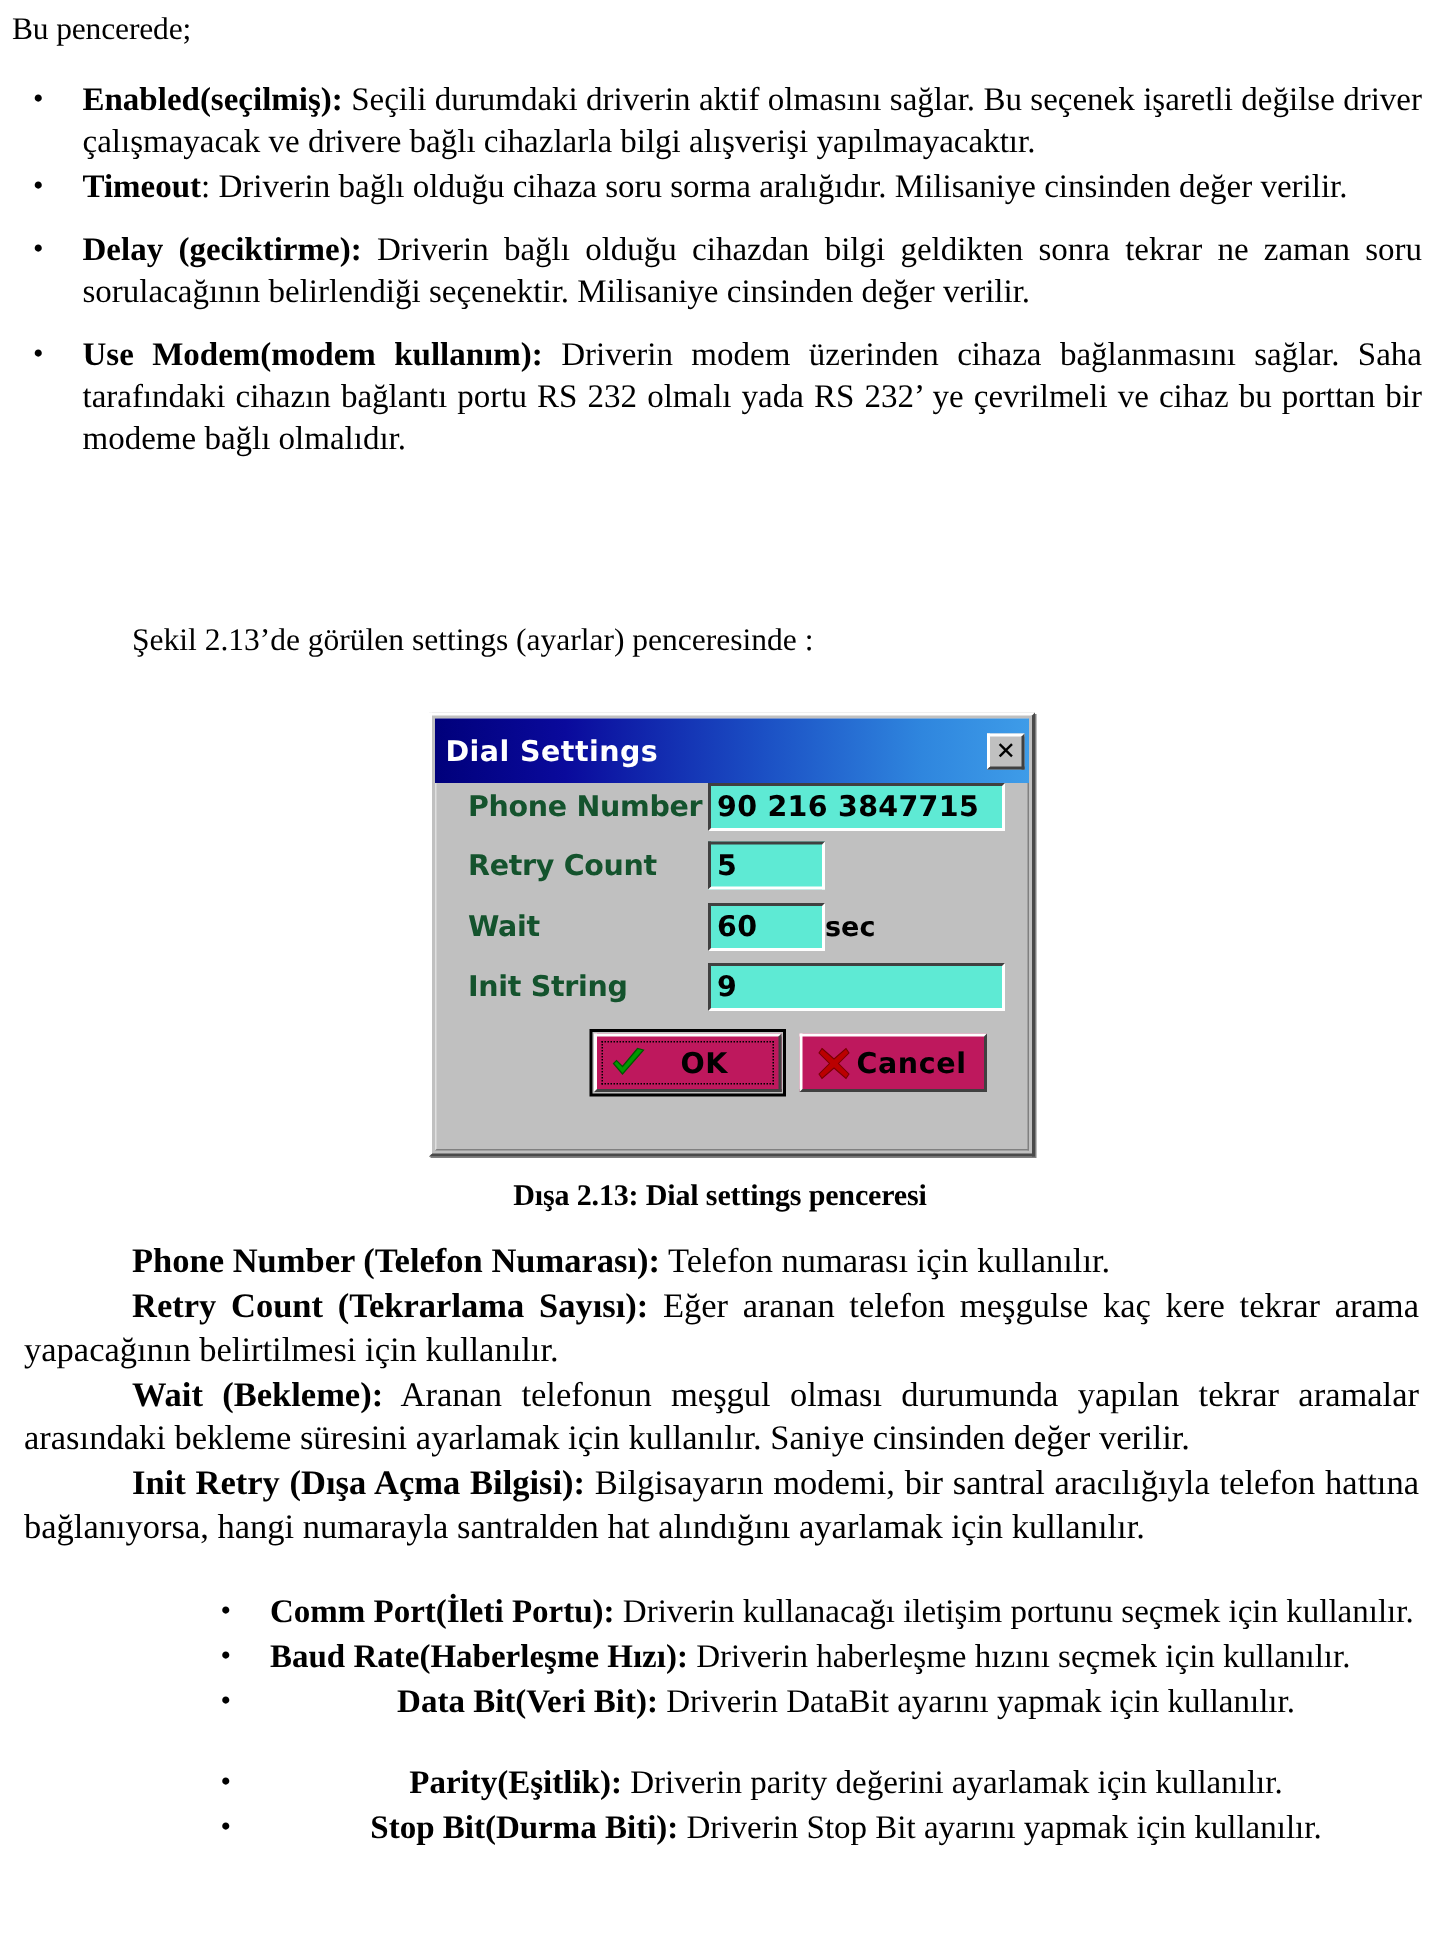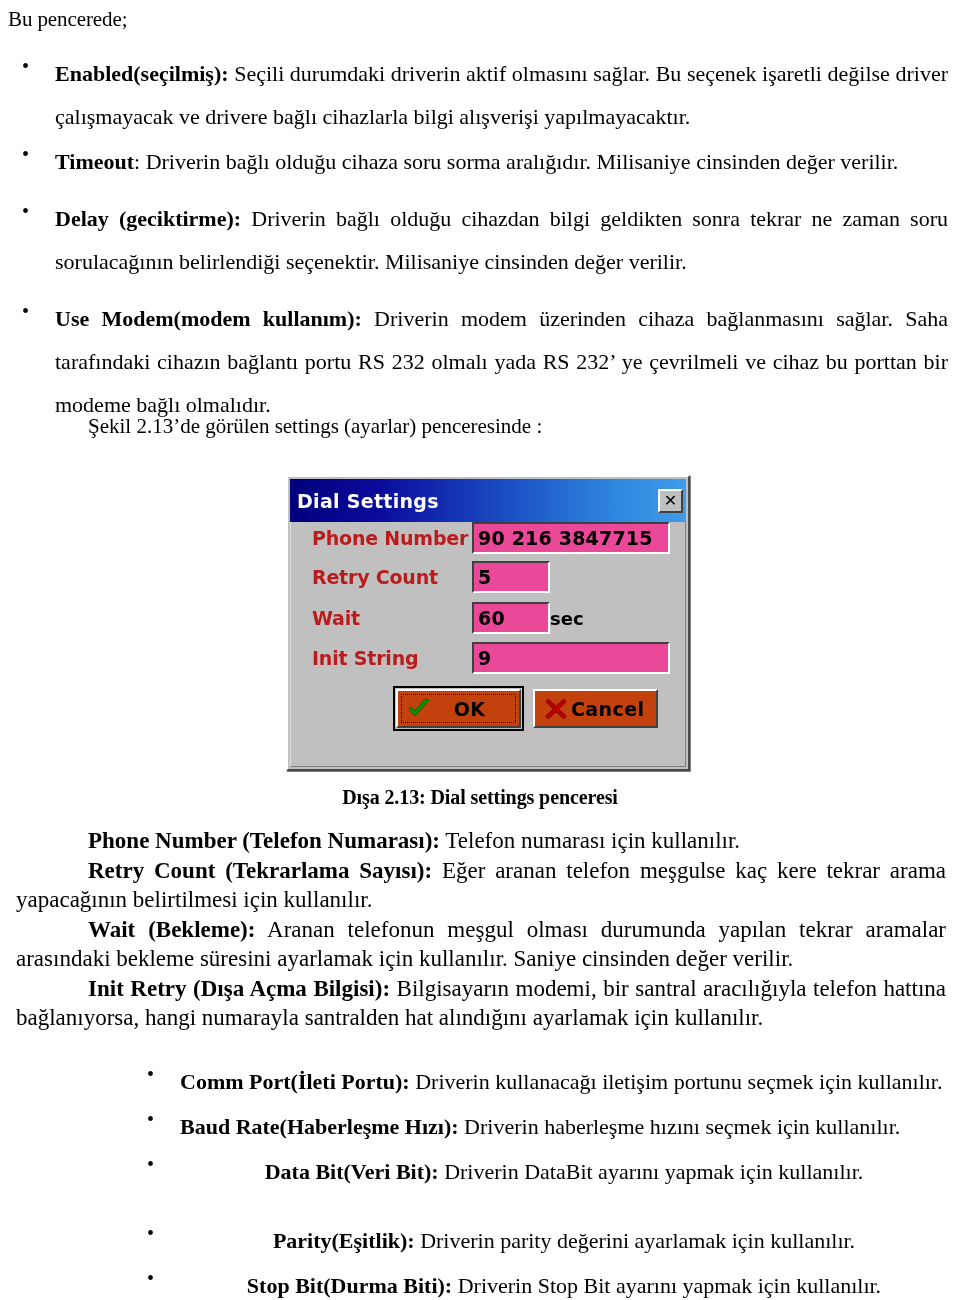--- a/index.html
+++ b/index.html
@@ -35,21 +35,21 @@
 
   ul.bullets {
     list-style: none;
     margin: 0;
     padding: 0;
   }
 
   ul.bullets > li {
     position: relative;
     font-size: 22px;
-    line-height: 43px;
+    line-height: 28px;
     text-align: justify;
     margin: 0 0 2px 0;
   }
 
   ul.bullets > li::before {
     content: "\2022";
     position: absolute;
     left: -33px;
     top: -1px;
     font-size: 20px;
@@ -162,29 +162,29 @@
     align-items: center;
   }
   .field-row.r1 { top: 8px; }
   .field-row.r2 { top: 47px; }
   .field-row.r3 { top: 88px; }
   .field-row.r4 { top: 128px; }
 
   .field-label {
     font-size: 19px;
     font-weight: bold;
-    color: #b91c1c;
+    color: #14532d;
     width: 160px;
     flex: none;
     white-space: nowrap;
     letter-spacing: -0.2px;
   }
 
   .textbox {
-    background: #ec4899;
+    background: #5eead4;
     border-top: 2px solid #404040;
     border-left: 2px solid #404040;
     border-right: 2px solid #ffffff;
     border-bottom: 2px solid #ffffff;
     box-sizing: border-box;
     height: 32px;
     display: flex;
     align-items: center;
     padding: 0 2px 0 4px;
     font-size: 19px;
@@ -208,21 +208,21 @@
   .btn-row {
     position: absolute;
     left: 108px;
     top: 176px;
     display: flex;
     gap: 12px;
   }
   .btn {
     width: 125px;
     height: 39px;
-    background: #c2410c;
+    background: #be185d;
     border-top: 2px solid #ffffff;
     border-left: 2px solid #ffffff;
     border-right: 2px solid #404040;
     border-bottom: 2px solid #404040;
     box-sizing: border-box;
     display: flex;
     align-items: center;
     justify-content: flex-start;
     position: relative;
     font-family: "DejaVu Sans", "Liberation Sans", sans-serif;

